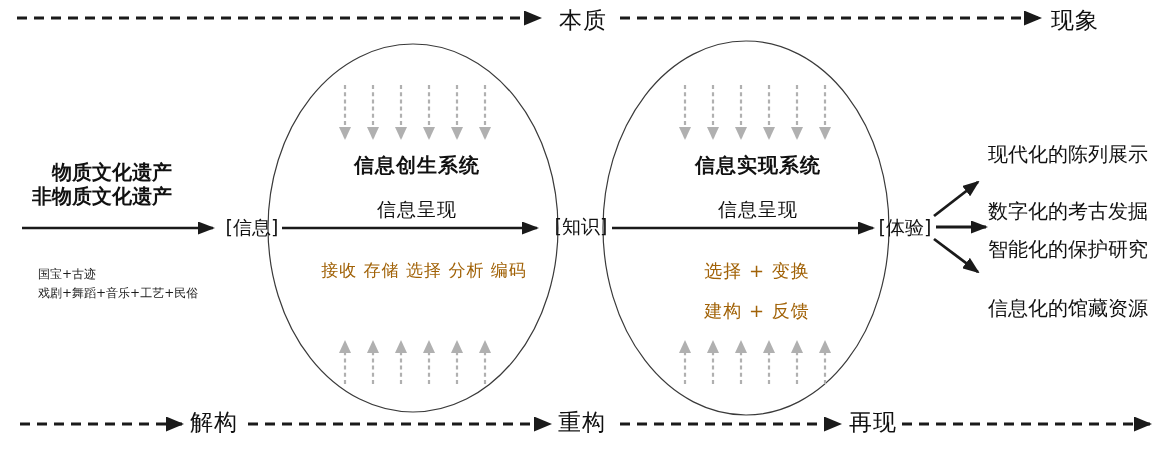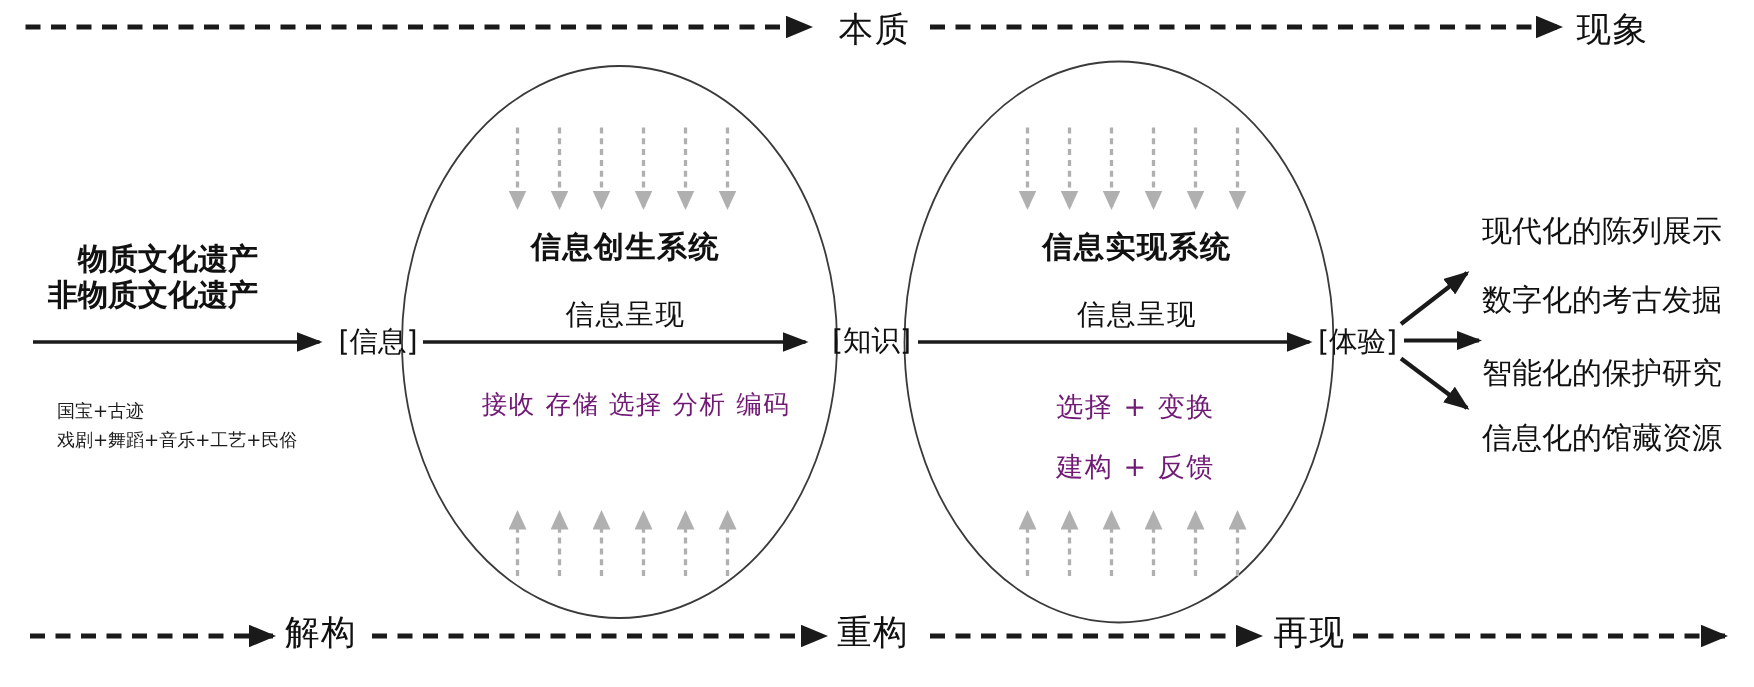--- a/index.html
+++ b/index.html
@@ -10,21 +10,21 @@
     font-family:"DejaVu Sans","Liberation Sans",sans-serif;
     color:#111;
     overflow:hidden;
   }
   #shapes{position:absolute;left:0;top:0;width:1169px;height:458px;}
   .lbl{position:absolute;transform:translate(-50%,-50%);white-space:nowrap;}
   .axis-lbl{font-size:23px;font-weight:500;letter-spacing:1px;}
   .flow-lbl{font-size:19px;}
   .sys-title{font-size:20px;font-weight:bold;letter-spacing:1px;}
   .sys-sub{font-size:19px;letter-spacing:1px;}
-  .sys-row{font-size:17px;letter-spacing:1px;color:#701a75;}
+  .sys-row{font-size:17px;letter-spacing:1px;color:#a16207;}
   .heritage-title{
     position:absolute;left:102px;top:184px;transform:translate(-50%,-50%);
     text-align:right;font-size:20px;font-weight:bold;line-height:24px;white-space:nowrap;
   }
   .heritage-items{
     position:absolute;left:38px;top:265px;
     font-size:12px;line-height:18.5px;white-space:nowrap;color:#1c1c1c;
   }
   .out-line{
     position:absolute;left:988px;transform:translateY(-50%);
@@ -128,17 +128,17 @@
   <div class="lbl sys-title" style="left:417px;top:165px;">信息创生系统</div>
   <div class="lbl sys-sub" style="left:417px;top:210px;">信息呈现</div>
   <div class="lbl sys-row" style="left:424px;top:270px;">接收 存储 选择 分析 编码</div>
 
   <div class="lbl sys-title" style="left:758px;top:165px;">信息实现系统</div>
   <div class="lbl sys-sub" style="left:758px;top:210px;">信息呈现</div>
   <div class="lbl sys-row" style="left:757px;top:271px;font-size:18px;">选择 + 变换</div>
   <div class="lbl sys-row" style="left:757px;top:311px;font-size:18px;">建构 + 反馈</div>
 
   <div class="out-line" style="top:154px;">现代化的陈列展示</div>
-  <div class="out-line" style="top:200px;font-family:Liberation Mono, monospace;">数字化的考古发掘</div>
+  <div class="out-line" style="top:211px;font-family:Liberation Mono, monospace;">数字化的考古发掘</div>
   <div class="out-line" style="top:249px;font-family:Liberation Mono, monospace;">智能化的保护研究</div>
-  <div class="out-line" style="top:292px;">信息化的馆藏资源</div>
+  <div class="out-line" style="top:308px;">信息化的馆藏资源</div>
 
 </div>
 
 </body></html>

